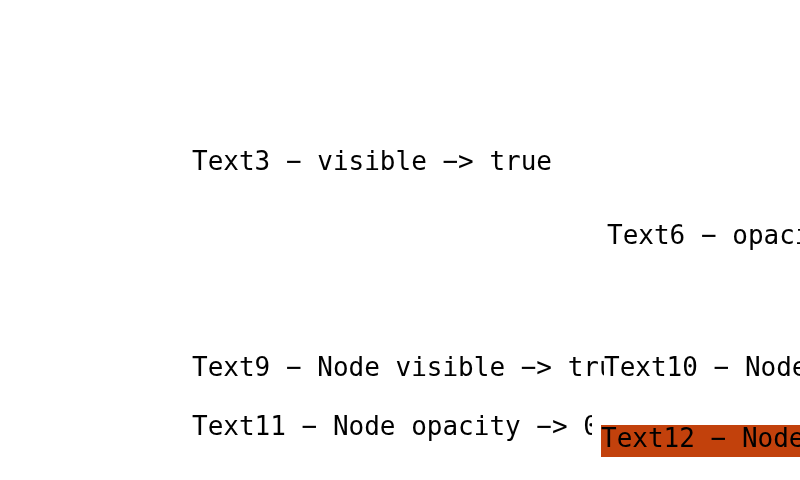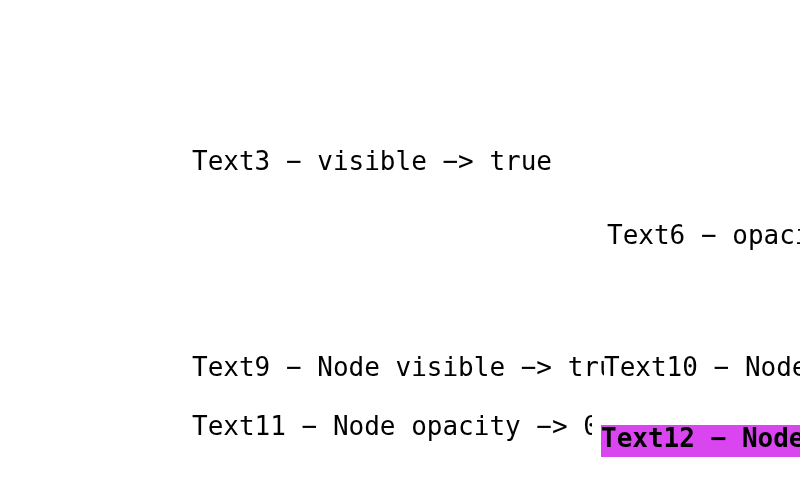--- a/index.html
+++ b/index.html
@@ -22,21 +22,21 @@
     white-space: pre;
     overflow: hidden;
     height: 32px;
   }
   
   #t3  { left: 192px; top: 148px; width: 412px; }
   #t6  { left: 607px; top: 222px; width: 193px; }
   #t9  { left: 192px; top: 354px; width: 412px; }
   #t10 { left: 604px; top: 354px; width: 196px; background: #ffffff; }
   #t11 { left: 192px; top: 413px; width: 400px; }
-  #t12 { left: 601px; top: 425px; width: 199px; background: #d946ef; font-weight: bold; }
+  #t12 { left: 601px; top: 425px; width: 199px; background: #c2410c; }
 </style>
 </head>
 <body>
 
 <div id="canvas">
   <div id="t3" class="txt">Text3 − visible −&gt; true</div>
   <div id="t6" class="txt">Text6 − opacity</div>
   <div id="t9" class="txt">Text9 − Node visible −&gt; true</div>
   <div id="t10" class="txt">Text10 − Node</div>
   <div id="t11" class="txt">Text11 − Node opacity −&gt; 0</div>

